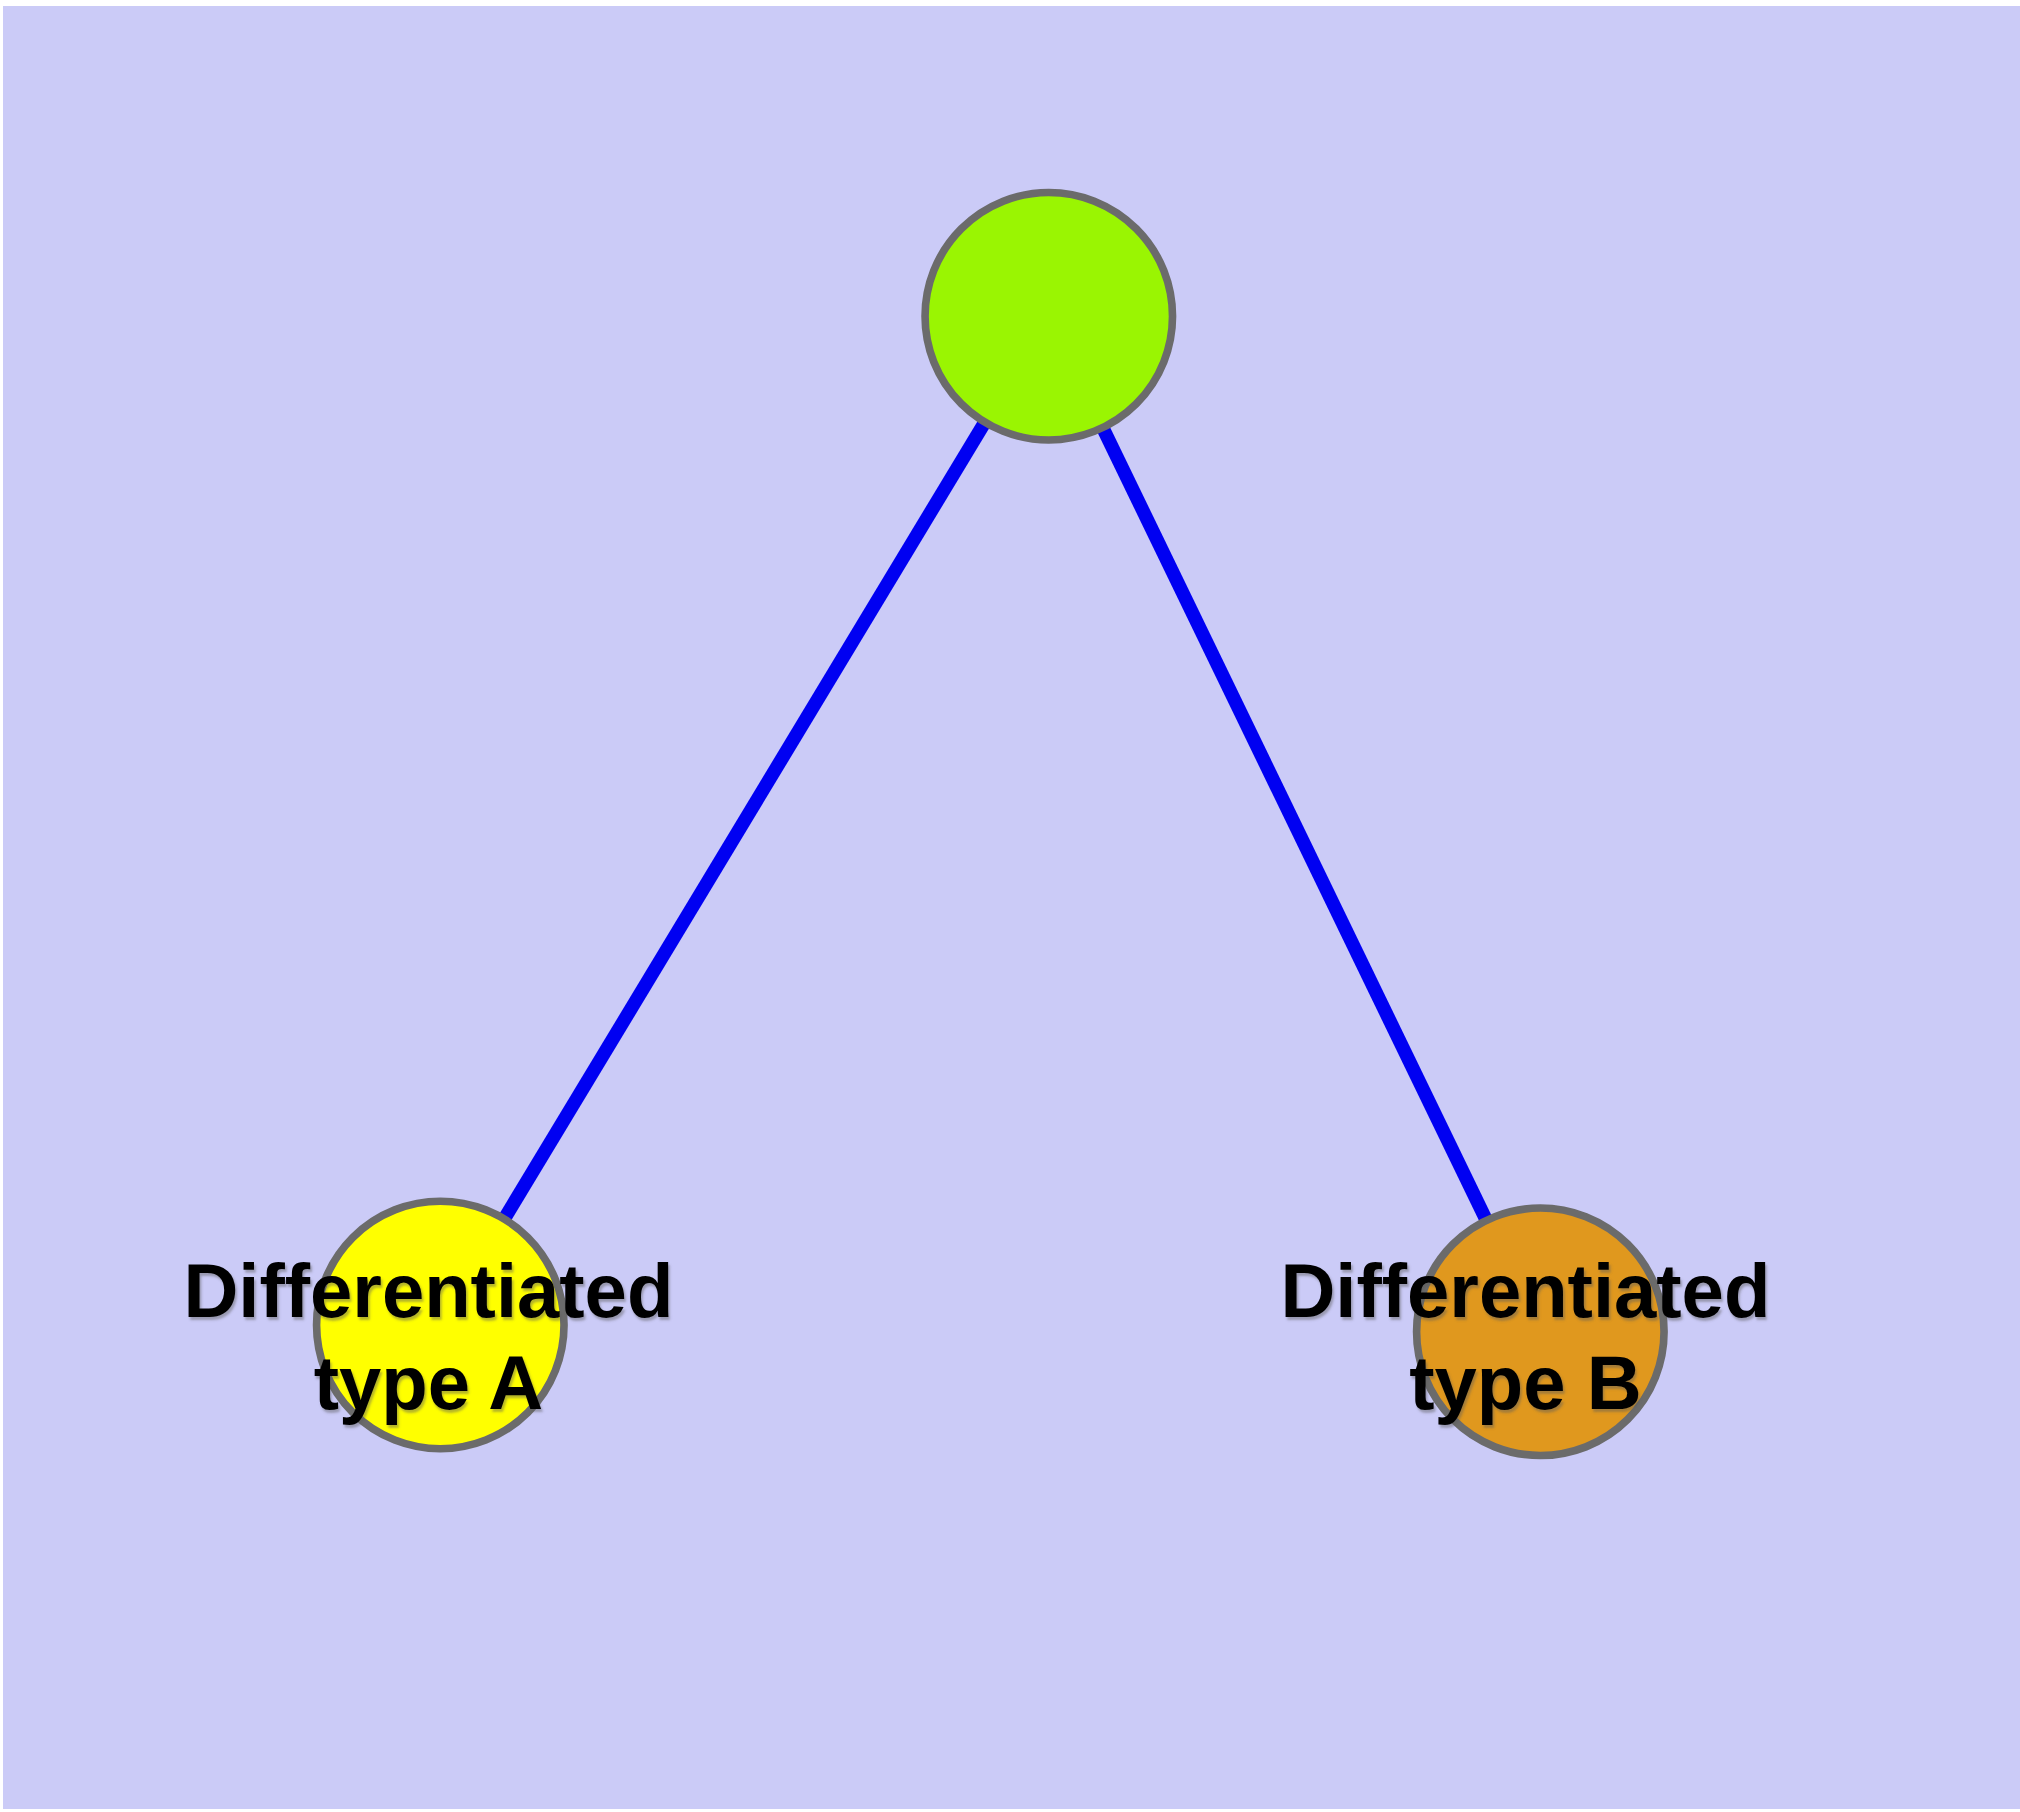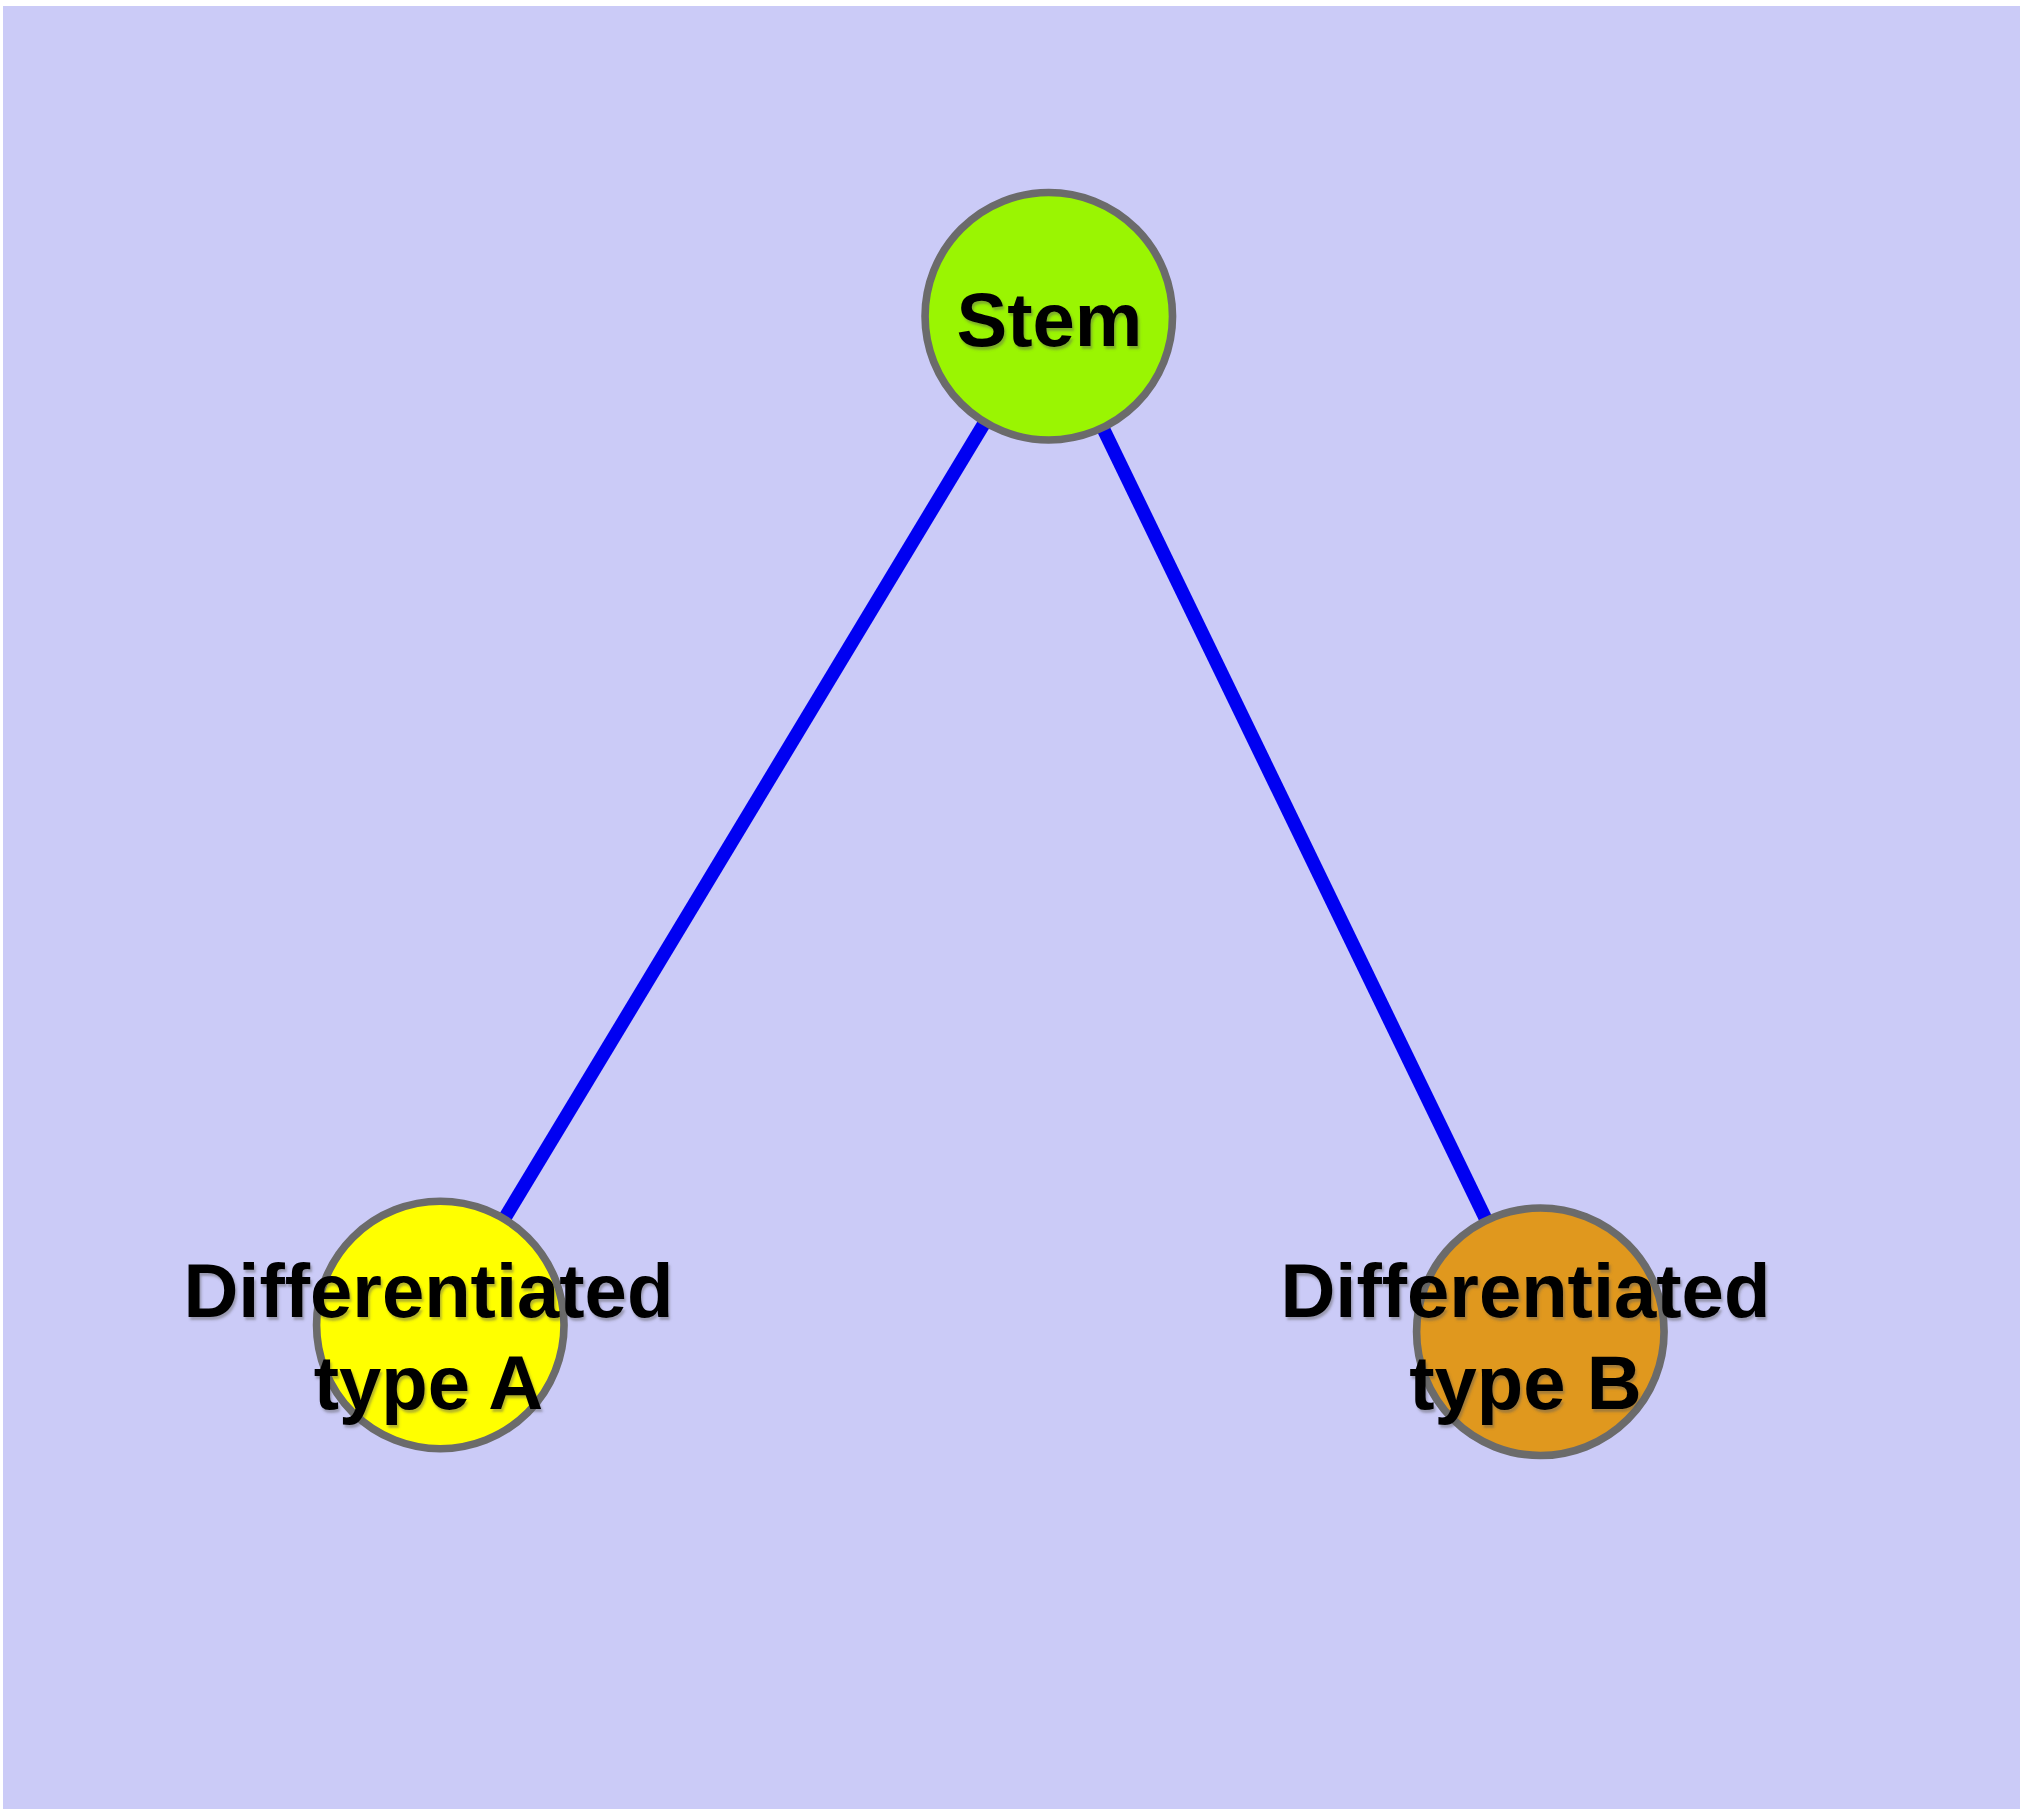--- a/index.html
+++ b/index.html
@@ -65,21 +65,20 @@
   <svg class="graph-svg" viewBox="0 0 2380 2127" preserveAspectRatio="none">
 
     <line class="edge" x1="1234" y1="366" x2="516" y2="1556" stroke="#0000f2"></line>
     <line class="edge" x1="1234" y1="366" x2="1814" y2="1564" stroke="#0000f2"></line>
 
     <circle class="node" cx="1234" cy="366" r="146" fill="#9af502"></circle>
     <circle class="node" cx="516" cy="1556" r="146" fill="#ffff00"></circle>
     <circle class="node" cx="1814" cy="1564" r="146" fill="#e0981e"></circle>
   </svg>
 
-  <div class="node-label label-stem">Stem</div>
 
   <div class="node-label label-type-a">Differentiated
 type A</div>
 
   <div class="node-label label-type-b">Differentiated
 type B</div>
 
 </div>
 
 

